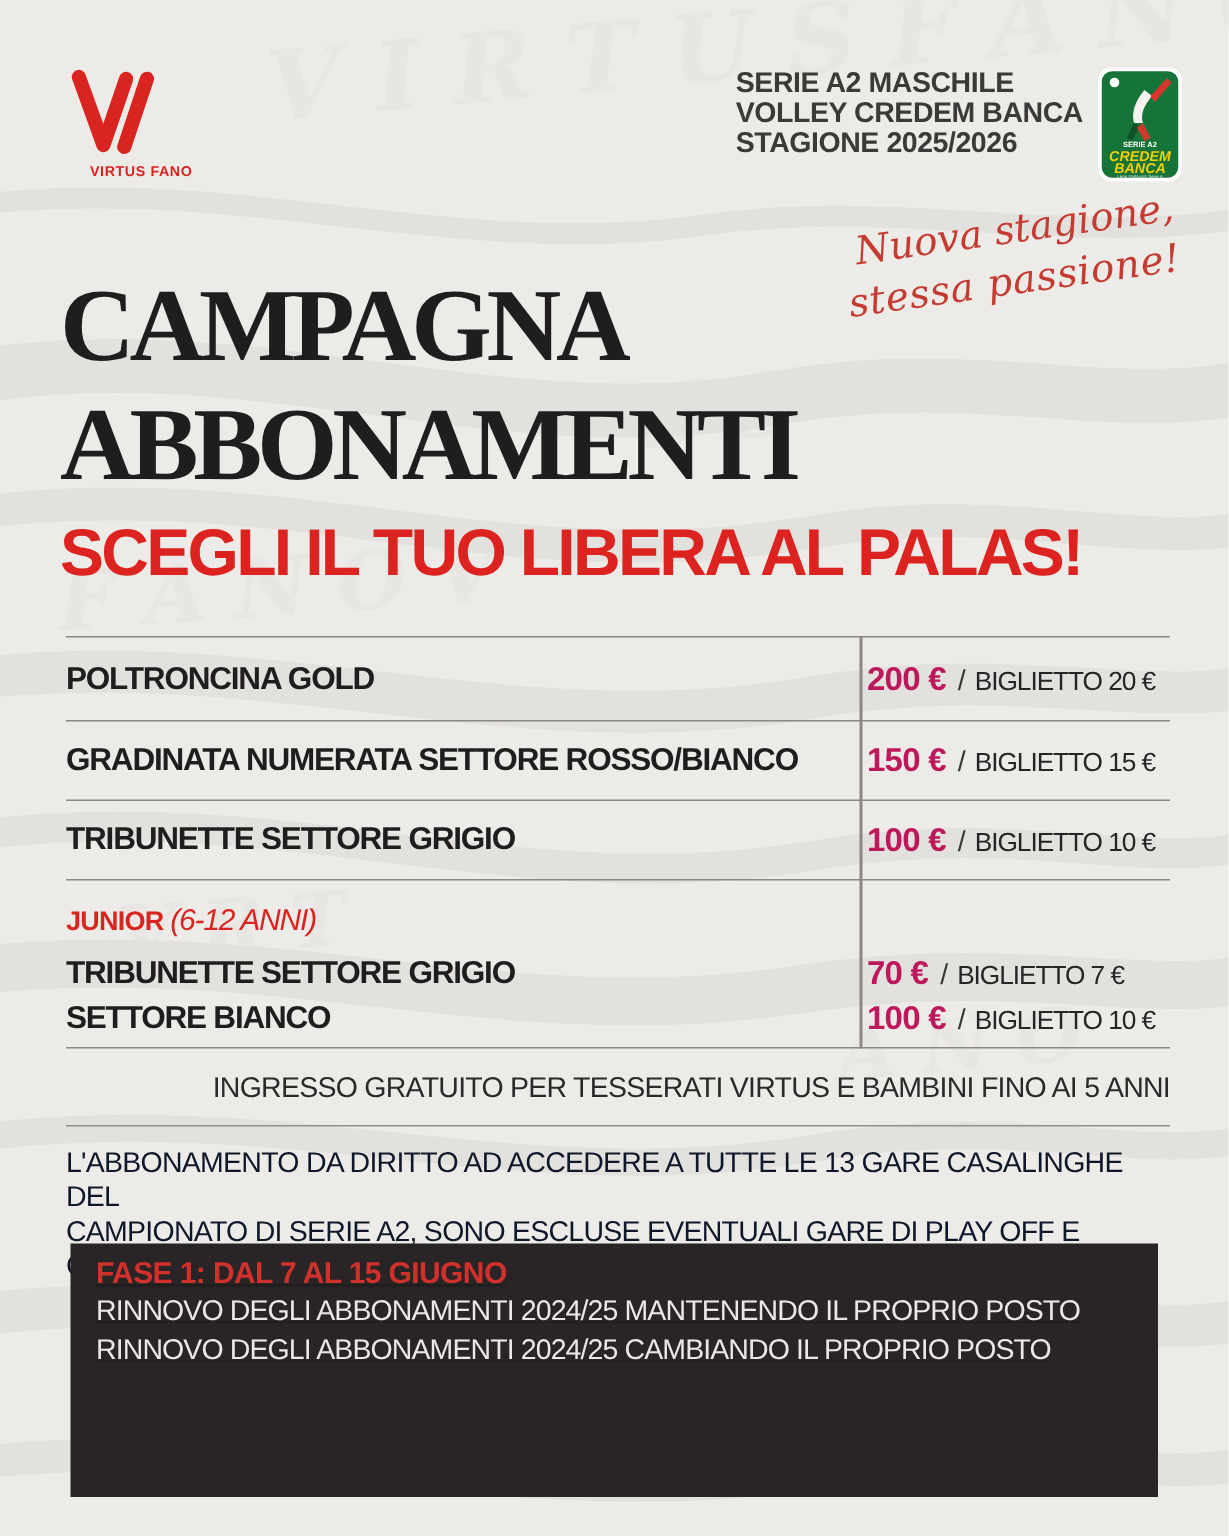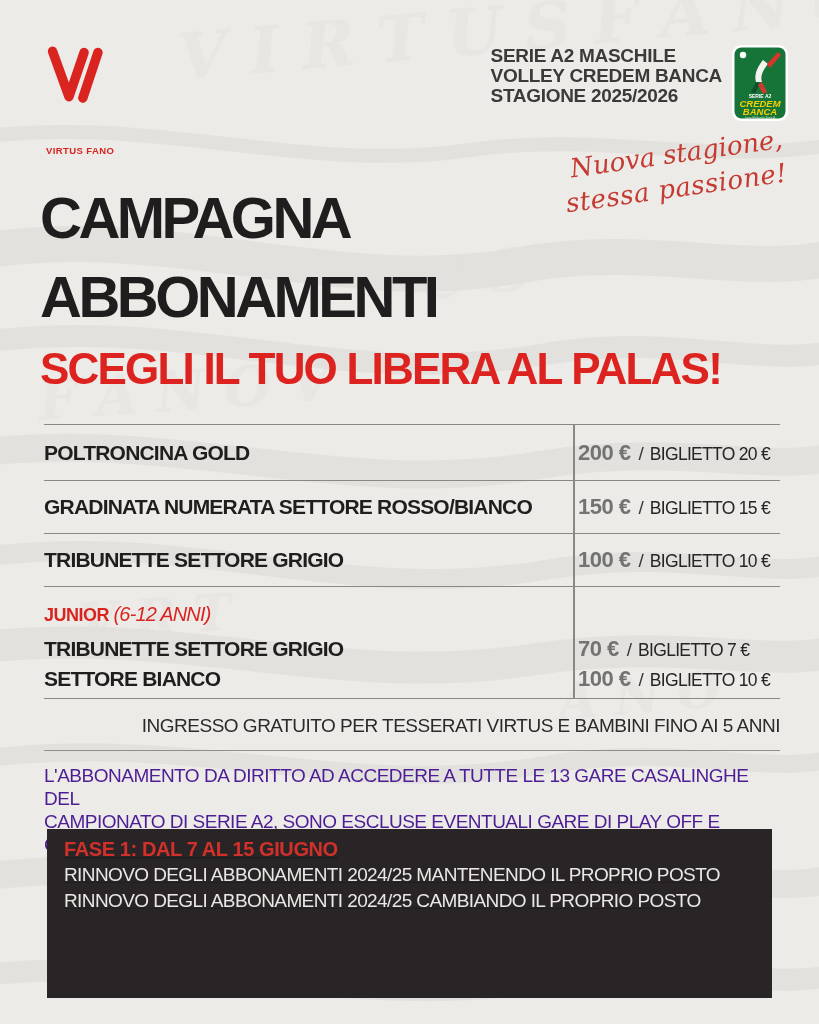--- a/index.html
+++ b/index.html
@@ -5,59 +5,59 @@
   html,body{margin:0;padding:0;}
   .poster{
     position:relative; width:819px; height:1024px;
     background:#edebe8; overflow:hidden;
     font-family:"Liberation Sans", sans-serif;
     color:#211e1f;
   }
   .bg{position:absolute;left:0;top:0;width:819px;height:1024px;}
   
   .logo{position:absolute;left:45px;top:42px;width:58px;height:64px;}
-  .brand-name{position:absolute;left:46px;top:109px;width:90px;
-    font-size:9.5px;font-weight:bold;color:#d8231f;letter-spacing:.4px;margin-top:36px;}
+  .brand-name{position:absolute;left:60px;top:109px;width:90px;
+    font-size:9.5px;font-weight:bold;color:#d8231f;letter-spacing:.4px;}
   
   .league{position:absolute;right:97px;top:46px;text-align:left;
     font-size:19px;font-weight:bold;line-height:20px;color:#3c3a39;letter-spacing:-.3px;}
   .badge{position:absolute;left:731px;top:44px;width:58px;height:78px;}
   
   .tagline{position:absolute;left:553px;top:128px;width:232px;text-align:right;
     transform:rotate(-8deg);transform-origin:80% 50%;
     font-family:"DejaVu Serif", serif;font-style:italic;
     font-size:26px;line-height:34px;color:#c53b31;}
   .tagline .t2{letter-spacing:.5px;}
   
   .h1{position:absolute;left:40px;top:178px;
-    font-size:58px;font-weight:bold;letter-spacing:-3.5px;line-height:79px;color:#201d1e;}
+    font-size:69px;font-weight:bold;letter-spacing:-3.5px;line-height:79px;color:#201d1e;font-family:Liberation Serif, serif;}
   .h2{position:absolute;left:40px;top:344px;
     font-size:44px;font-weight:bold;letter-spacing:-1.8px;color:#dd231f;}
   
   .table{position:absolute;left:44px;top:424px;width:736px;}
   .vline{position:absolute;left:529px;top:0;width:1.5px;height:275px;background:#8a8785;}
   .row{display:flex;align-items:center;border-top:1.5px solid #8a8785;box-sizing:border-box;}
   .r1{height:56px;} .r2{height:53px;} .r3{height:53px;}
   .label{width:521px;flex:none;font-size:21px;font-weight:bold;letter-spacing:-.8px;color:#201d1e;}
   .pricecell{flex:1;padding-left:13px;display:flex;align-items:baseline;white-space:nowrap;}
-  .price{font-size:22px;font-weight:bold;letter-spacing:-.5px;color:#737373;}
+  .price{font-size:22px;font-weight:bold;letter-spacing:-.5px;color:#be185d;}
   .slash{font-size:19px;color:#3a3837;margin:0 6px 0 8px;}
   .ticket{font-size:17.5px;letter-spacing:-.7px;color:#262425;}
   .junior{border-top:1.5px solid #8a8785;border-bottom:1.5px solid #8a8785;
     height:113px;box-sizing:border-box;padding-top:13px;}
   .junior-head{line-height:28px;margin-bottom:4px;}
   .junior-title{font-size:18px;font-weight:bold;color:#d9251f;letter-spacing:-.5px;}
   .junior-age{font-size:20px;color:#d9251f;letter-spacing:-.8px;font-style:italic;}
   .jrow{display:flex;align-items:center;height:30px;}
   
   .note1{position:absolute;left:44px;top:715px;width:736px;
     font-size:19px;letter-spacing:-.5px;color:#2b292a;text-align:right;}
   .divider{position:absolute;left:44px;top:750px;width:736px;height:1px;background:#918f8c;}
   .note2{position:absolute;left:44px;top:764px;width:736px;
-    font-size:19px;line-height:23px;letter-spacing:-.5px;color:#4c1d95;}
+    font-size:19px;line-height:23px;letter-spacing:-.5px;color:#0f172a;}
   
   .phases{position:absolute;left:47px;top:829px;width:725px;height:169px;
     background:#292526;box-sizing:border-box;padding:9px 18px 0 17px;text-decoration:underline;}
   .phase-title{font-size:20px;font-weight:bold;line-height:23px;margin-bottom:2px;
     color:#d2302a;letter-spacing:-.4px;}
   .phase-desc{font-size:19px;line-height:23px;margin-bottom:3px;
     color:#eae8e6;letter-spacing:-.6px;}
 </style>
 </head>
 <body>

